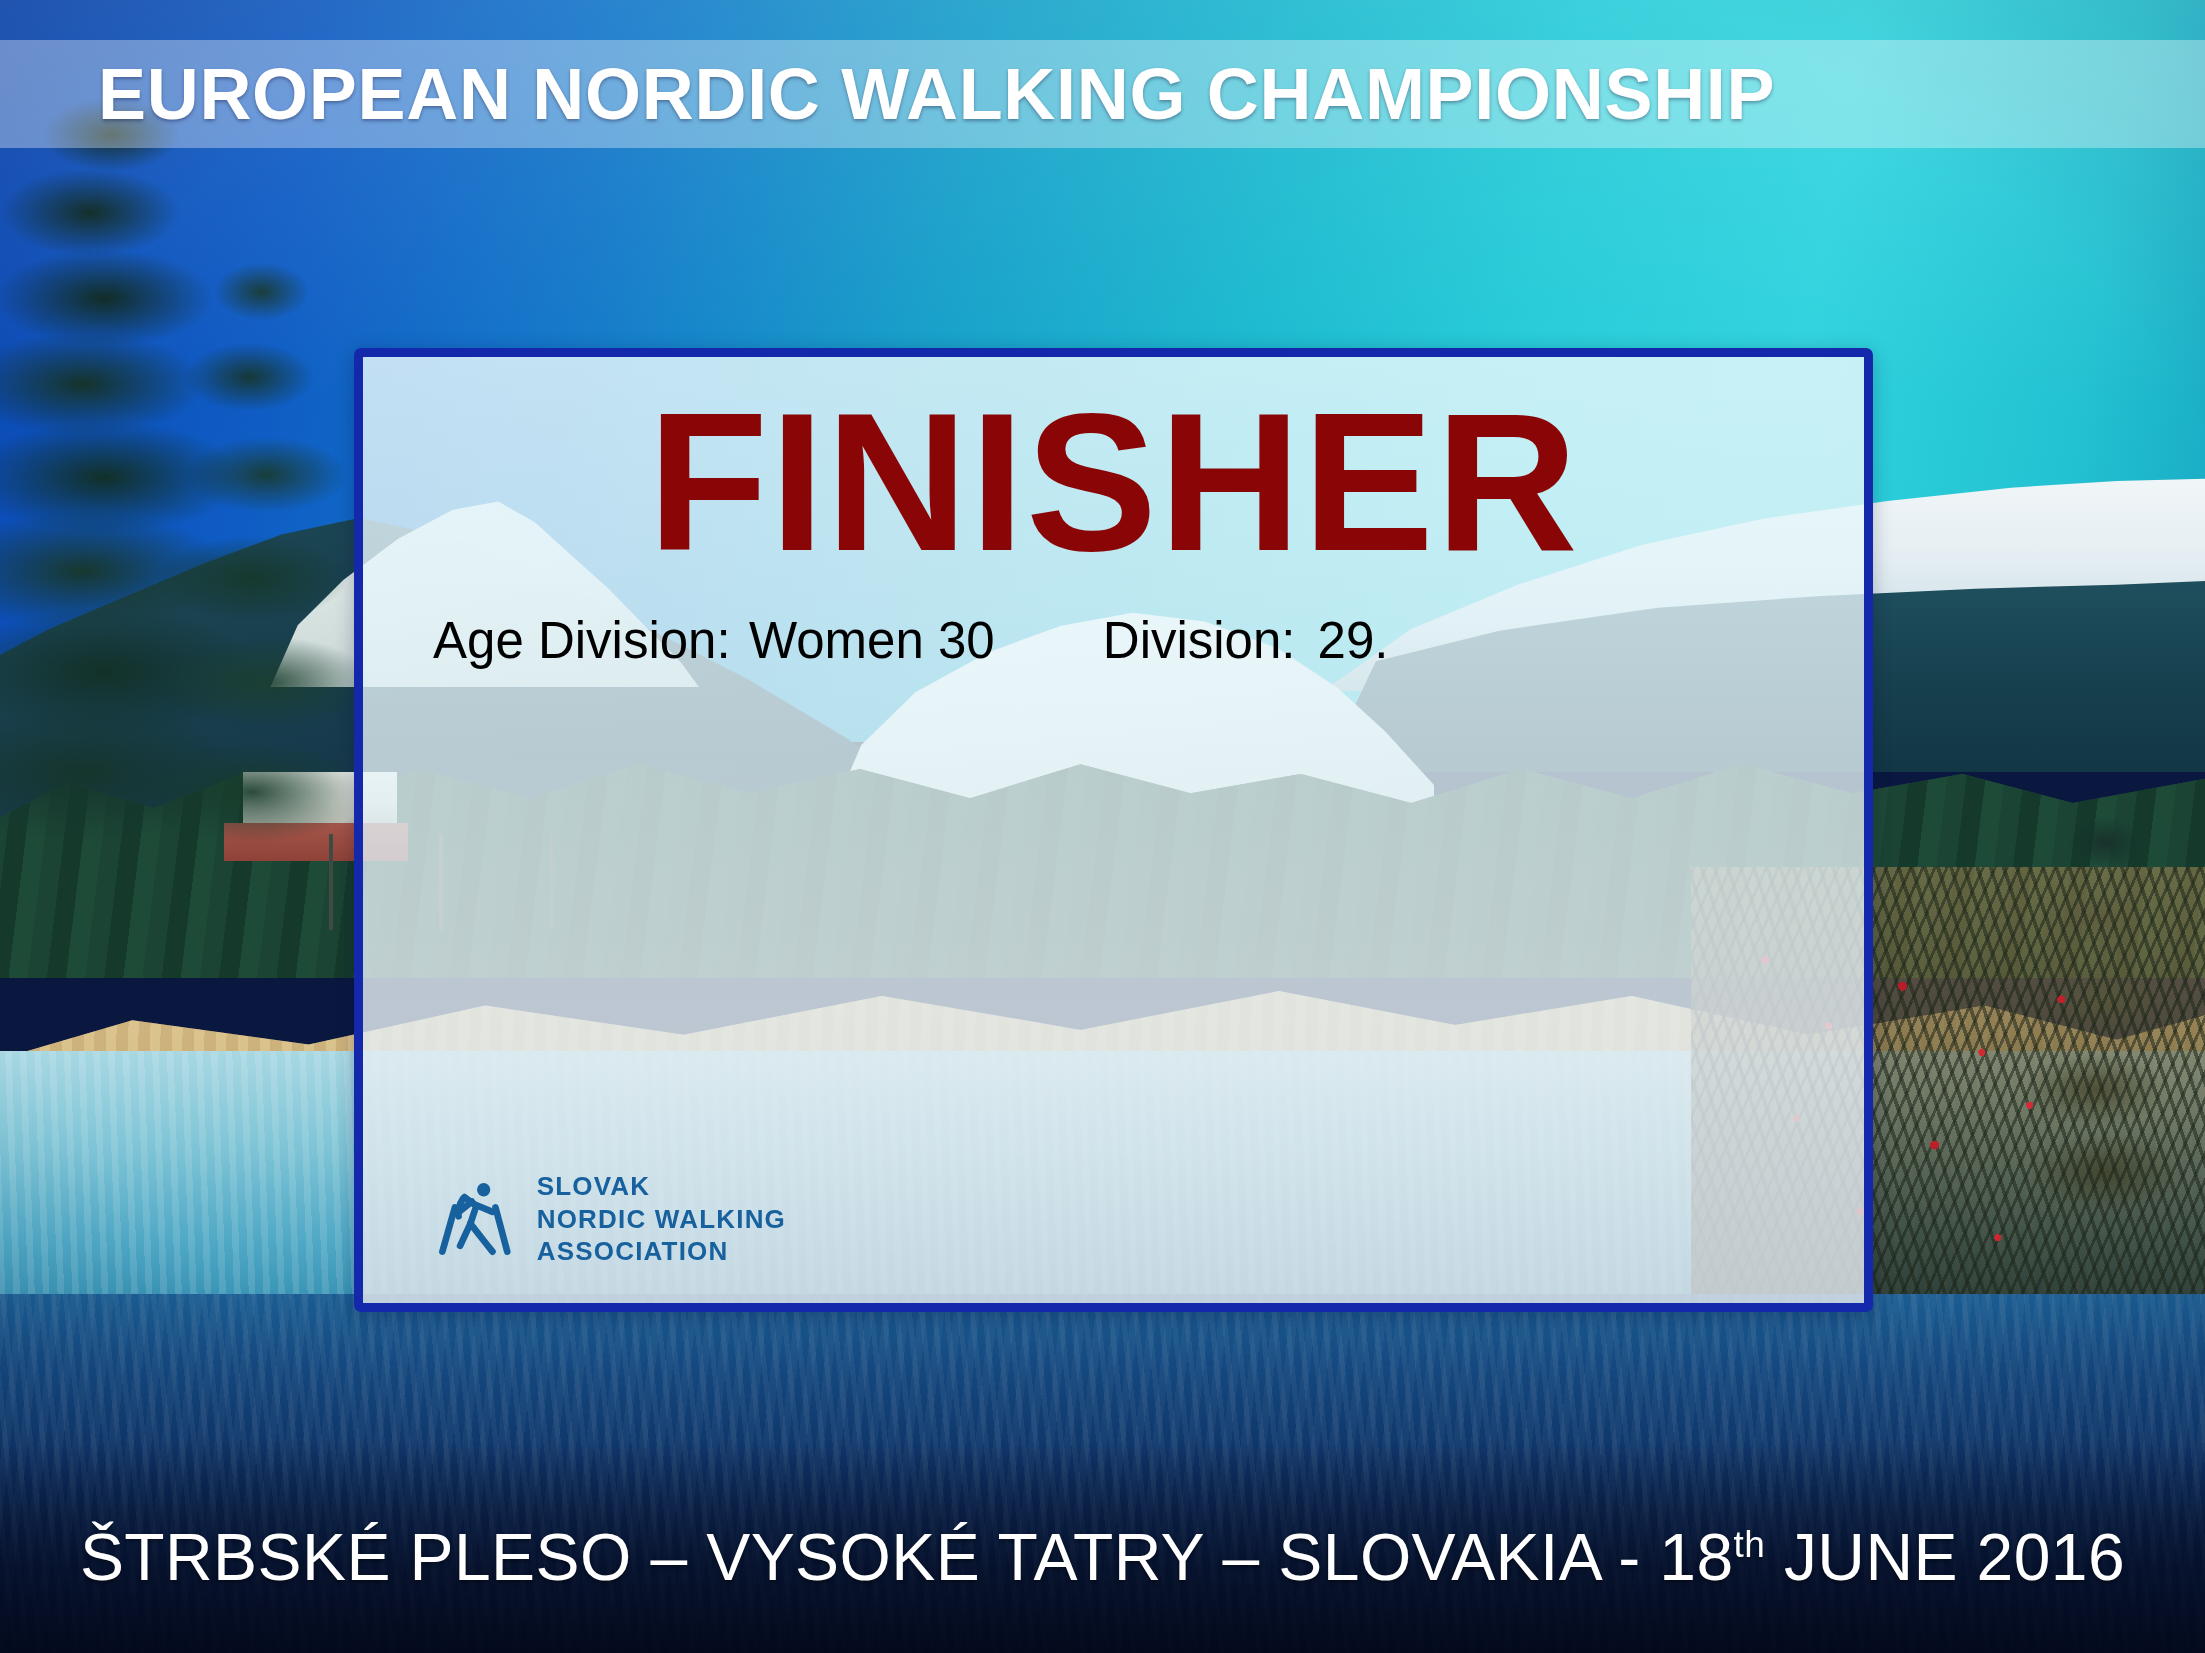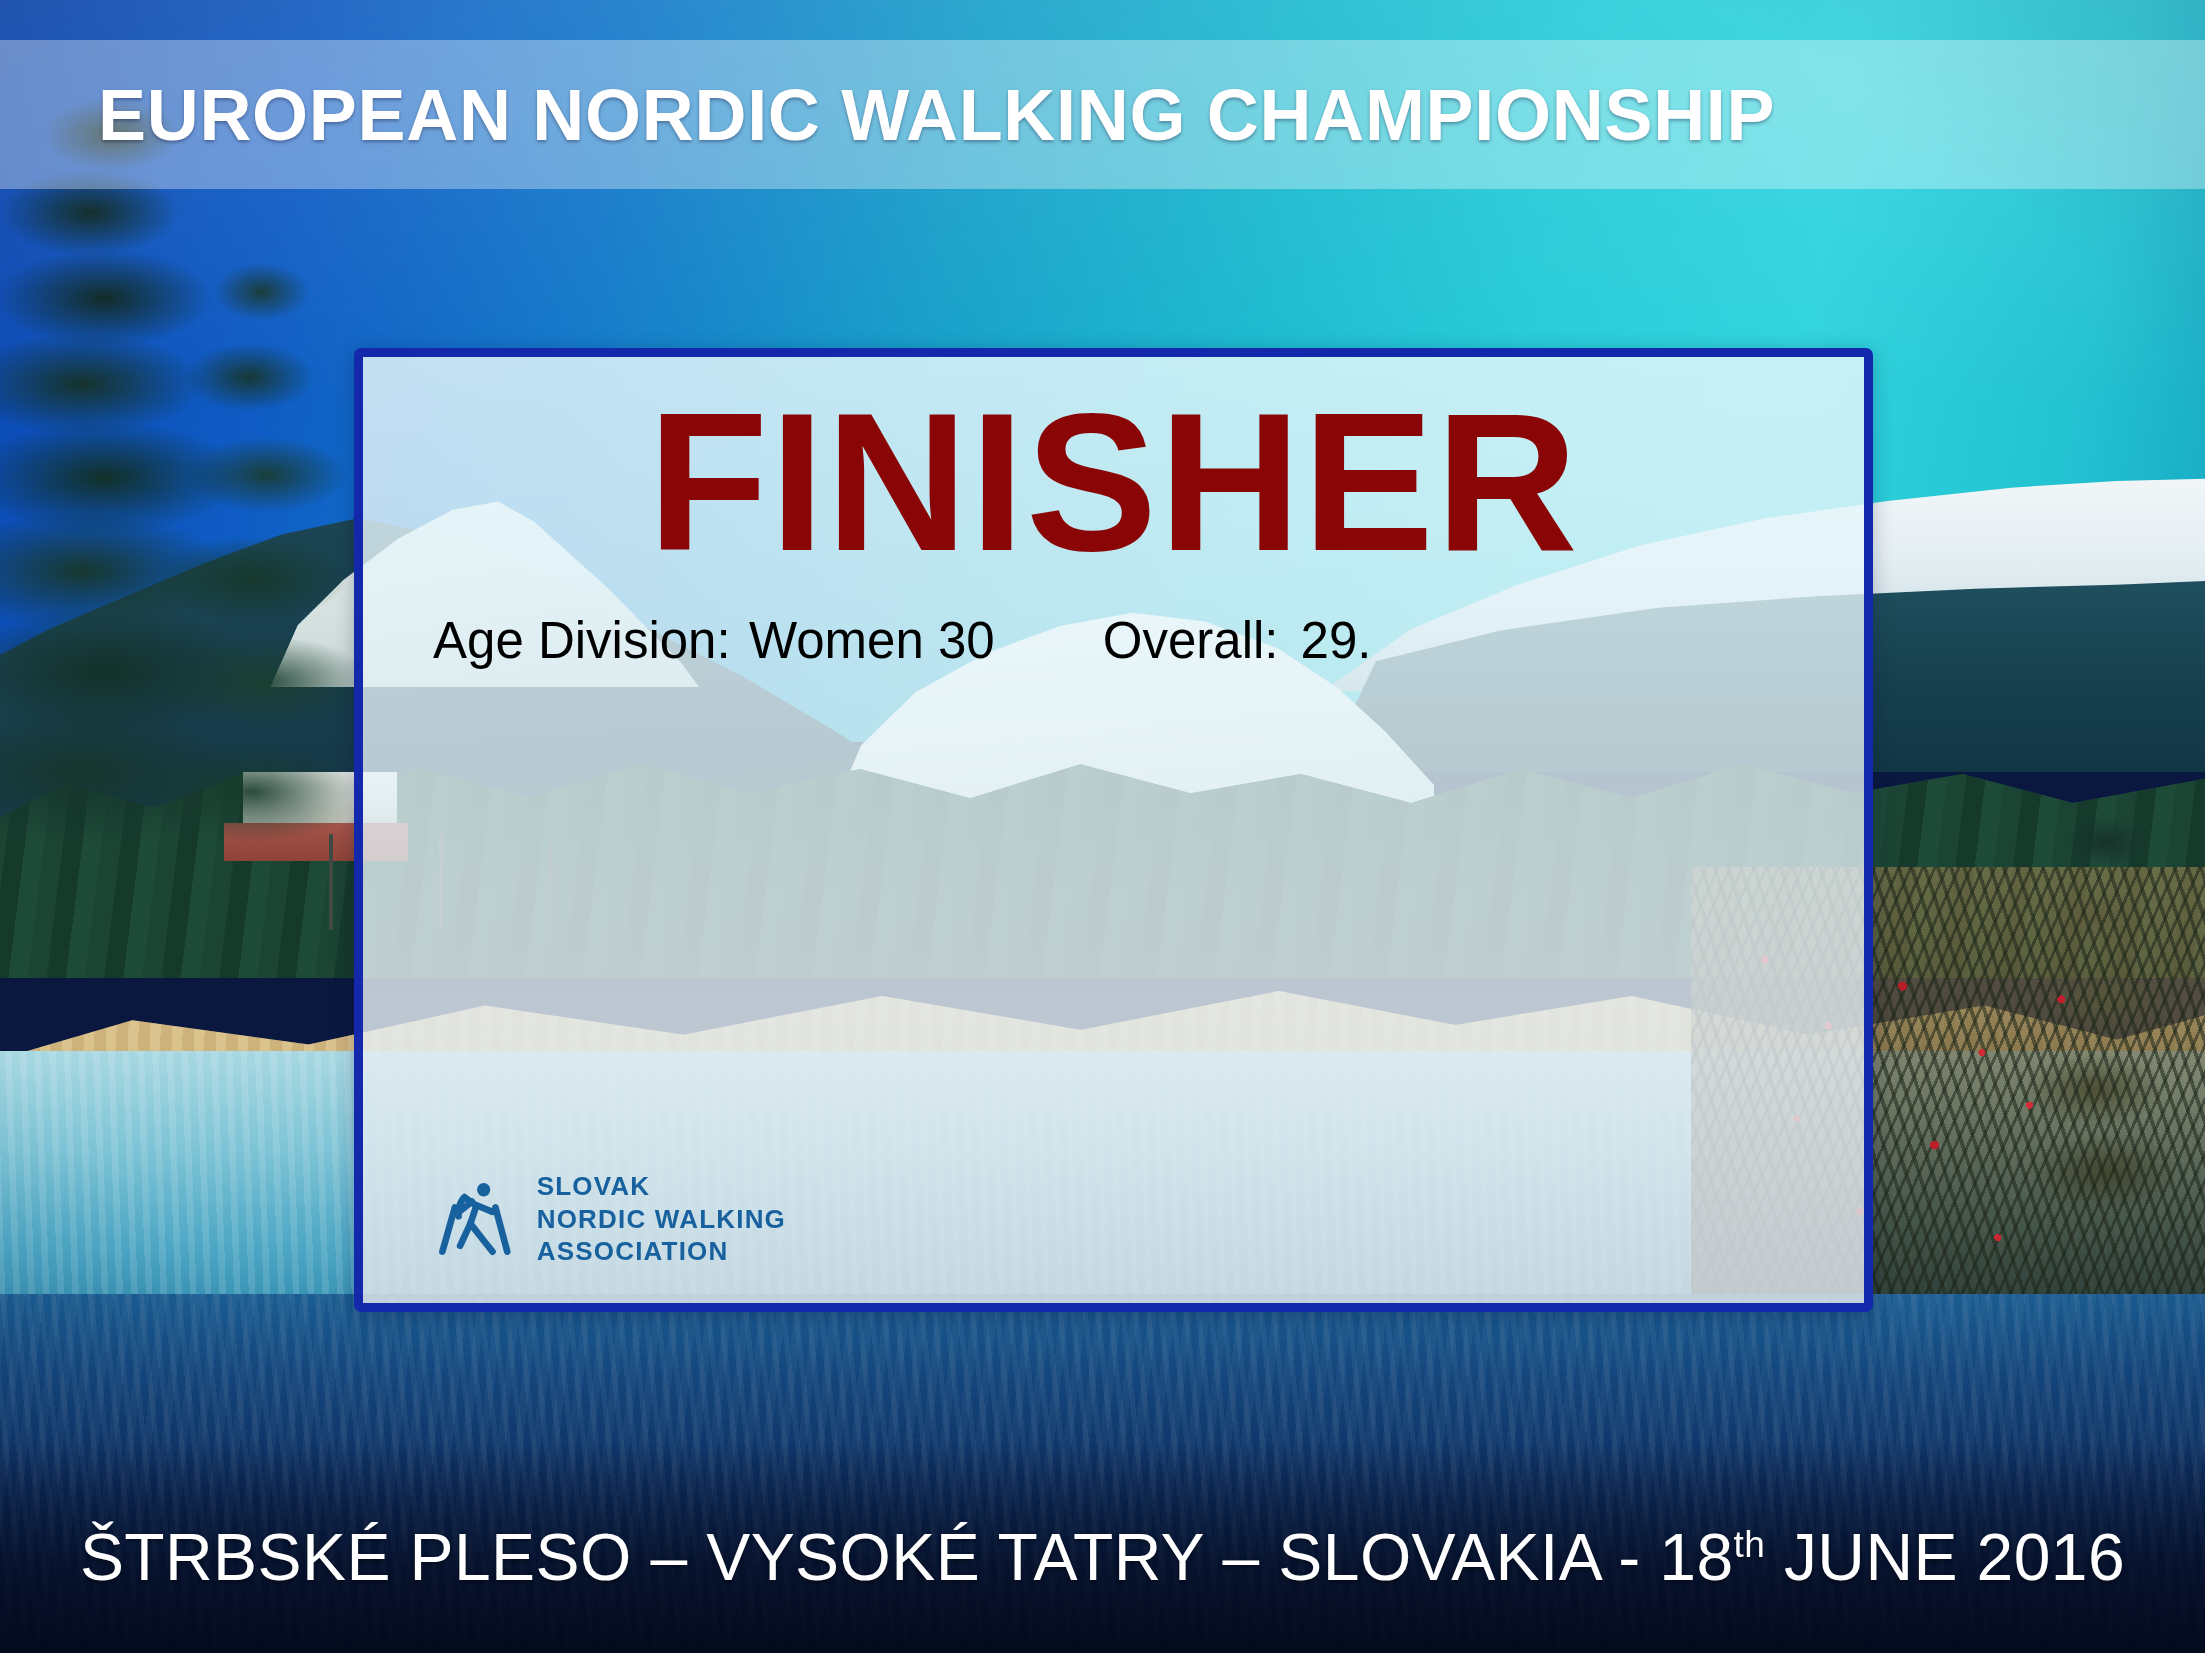--- a/index.html
+++ b/index.html
@@ -163,21 +163,21 @@
       linear-gradient(90deg, transparent 0 123px, #44504a 123px 127px, transparent 127px 100%),
       linear-gradient(90deg, transparent 0 234px, #3b473f 234px 237px, transparent 237px 100%);
   }
   .vignette {
     position:absolute; inset:0;
     background:radial-gradient(ellipse 115% 110% at 50% 44%, rgba(0,0,0,0) 46%, rgba(0,10,40,.34) 100%);
   }
 
   
   #header-band {
-    position:absolute; left:0; top:40px; width:2205px; height:149px;
+    position:absolute; left:0; top:40px; width:2205px; height:108px;
     background:rgba(255,255,255,.34);
     display:flex; align-items:center; padding-left:98px;
   }
   #header-title {
     color:#ffffff; font-size:72px; font-weight:bold; letter-spacing:0.7px;
     white-space:nowrap; line-height:1;
     text-shadow:0 1.5px 3.7px rgba(0,0,40,.35);
   }
 
   
@@ -273,21 +273,21 @@
 
     <div id="finisher-heading">FINISHER</div>
 
 
     <div id="results-grid">
 
 
       <div class="result-row">
         <span class="rl-label">Age Division:</span>
         <span class="rl-value">Women 30</span>
-        <span class="rr-label">Overall:</span>
+        <span class="rr-label">Division:</span>
         <span class="rr-value">29.</span>
       </div>
 
     </div>
 
     <div id="logo-block">
       <span id="logo-mark">
         <svg viewBox="0 0 118 118" width="87" height="87" aria-hidden="true">
           <g fill="none" stroke="#17619e" stroke-width="9" stroke-linecap="round" stroke-linejoin="round">
 

